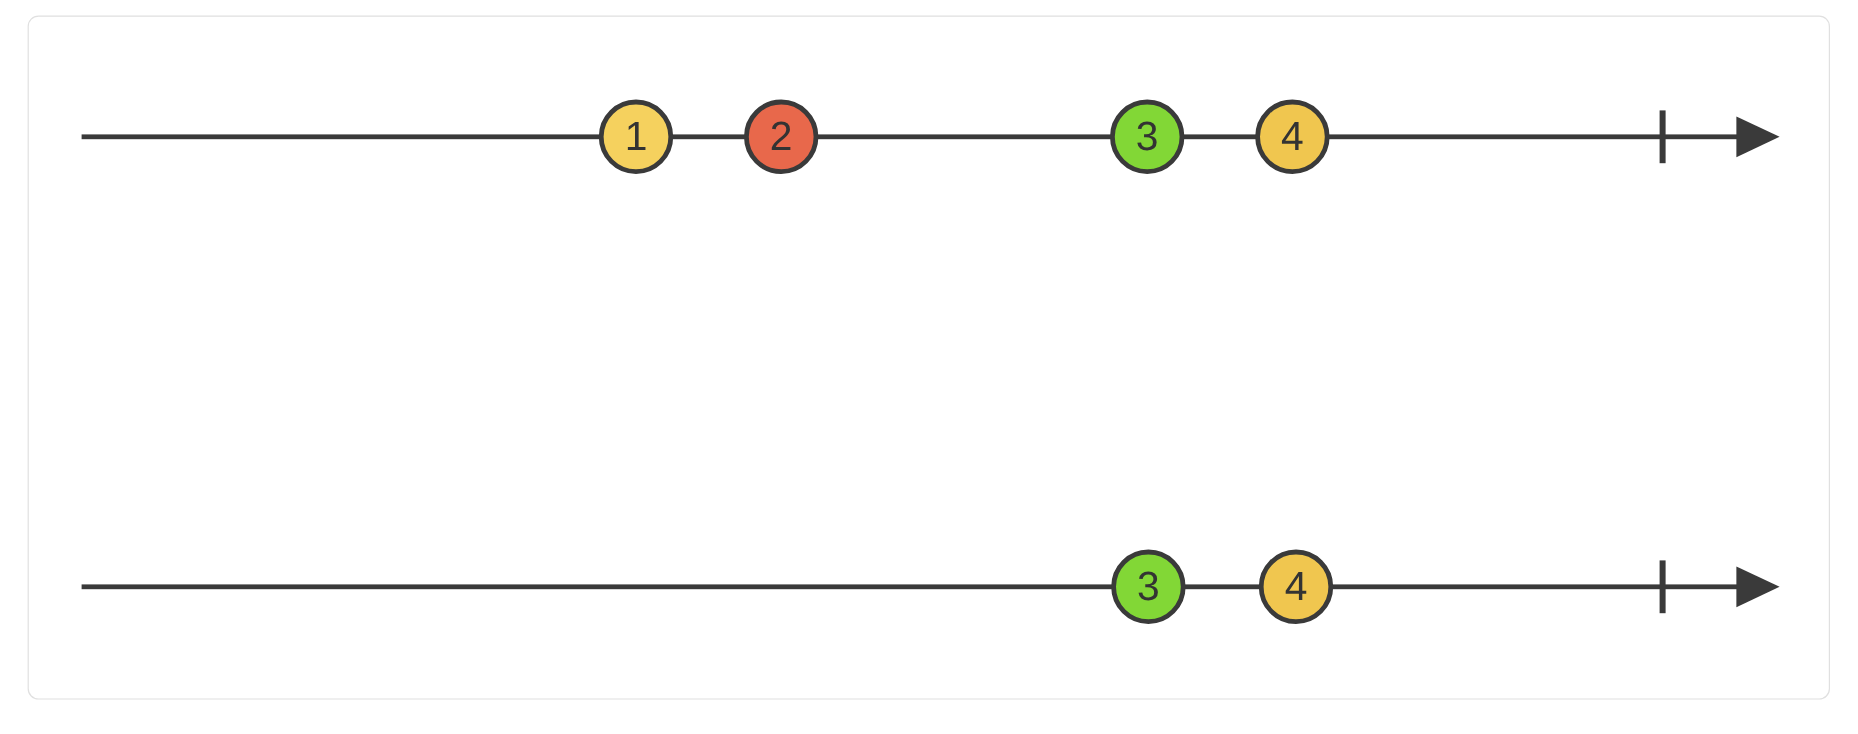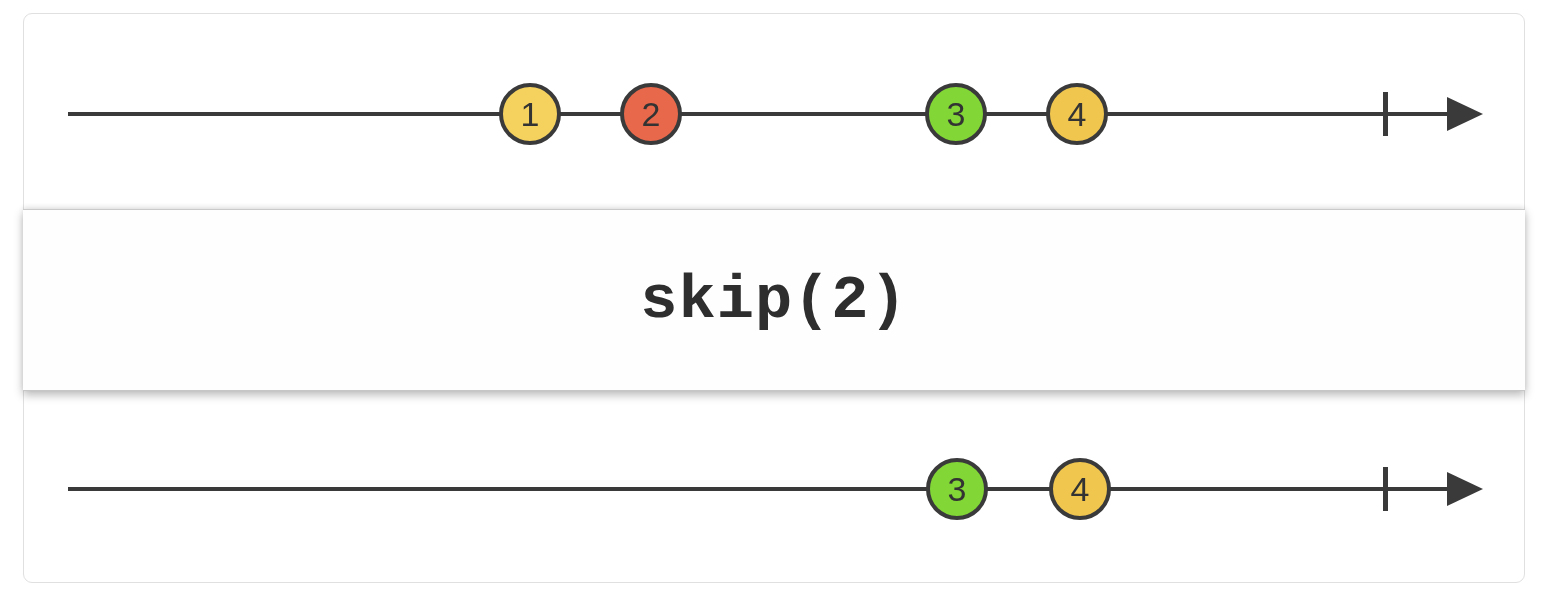--- a/index.html
+++ b/index.html
@@ -106,23 +106,20 @@
     <div class="stream stream-top">
       <div class="tl-line"></div>
       <div class="tl-tick" style="left: 1359px;"></div>
       <div class="tl-arrow"></div>
     <div class="marble" style="left: 475px; background: rgb(245, 209, 94);">1</div>
         <div class="marble" style="left: 596px; background: rgb(232, 104, 75);">2</div>
         <div class="marble" style="left: 901px; background: rgb(130, 215, 54);">3</div>
         <div class="marble" style="left: 1022px; background: rgb(240, 198, 79);">4</div>
       </div>
 
-    <div class="operator-box">
-      <span class="operator-label">skip(2)</span>
-    </div>
 
     <div class="stream stream-bottom">
       <div class="tl-line"></div>
       <div class="tl-tick" style="left: 1359px;"></div>
       <div class="tl-arrow"></div>
     <div class="marble" style="left: 902px; background: rgb(130, 215, 54);">3</div>
         <div class="marble" style="left: 1025px; background: rgb(240, 198, 79);">4</div>
       </div>
 
   </div>

